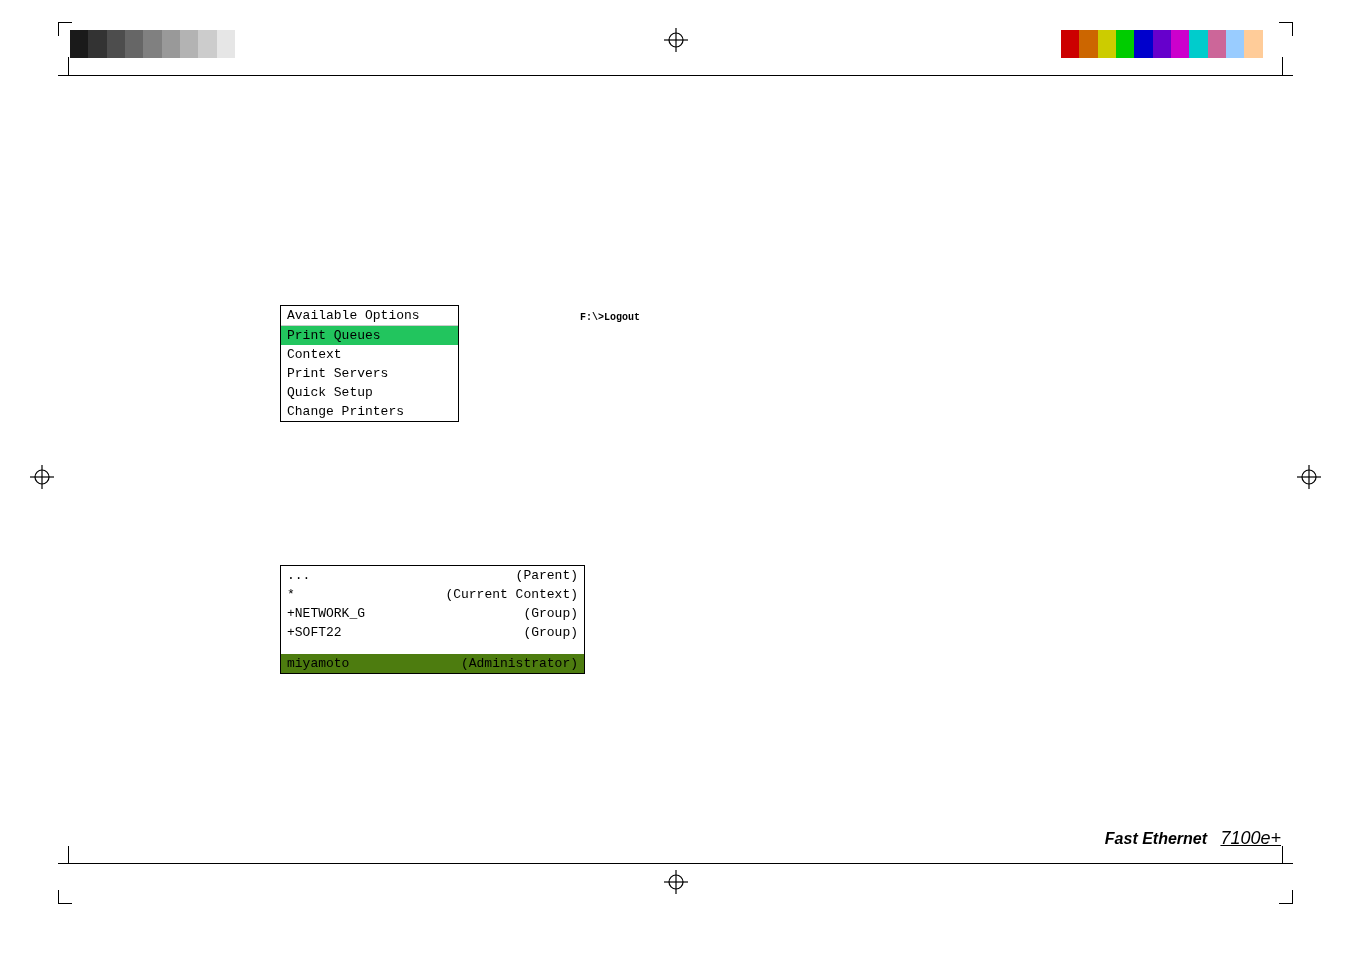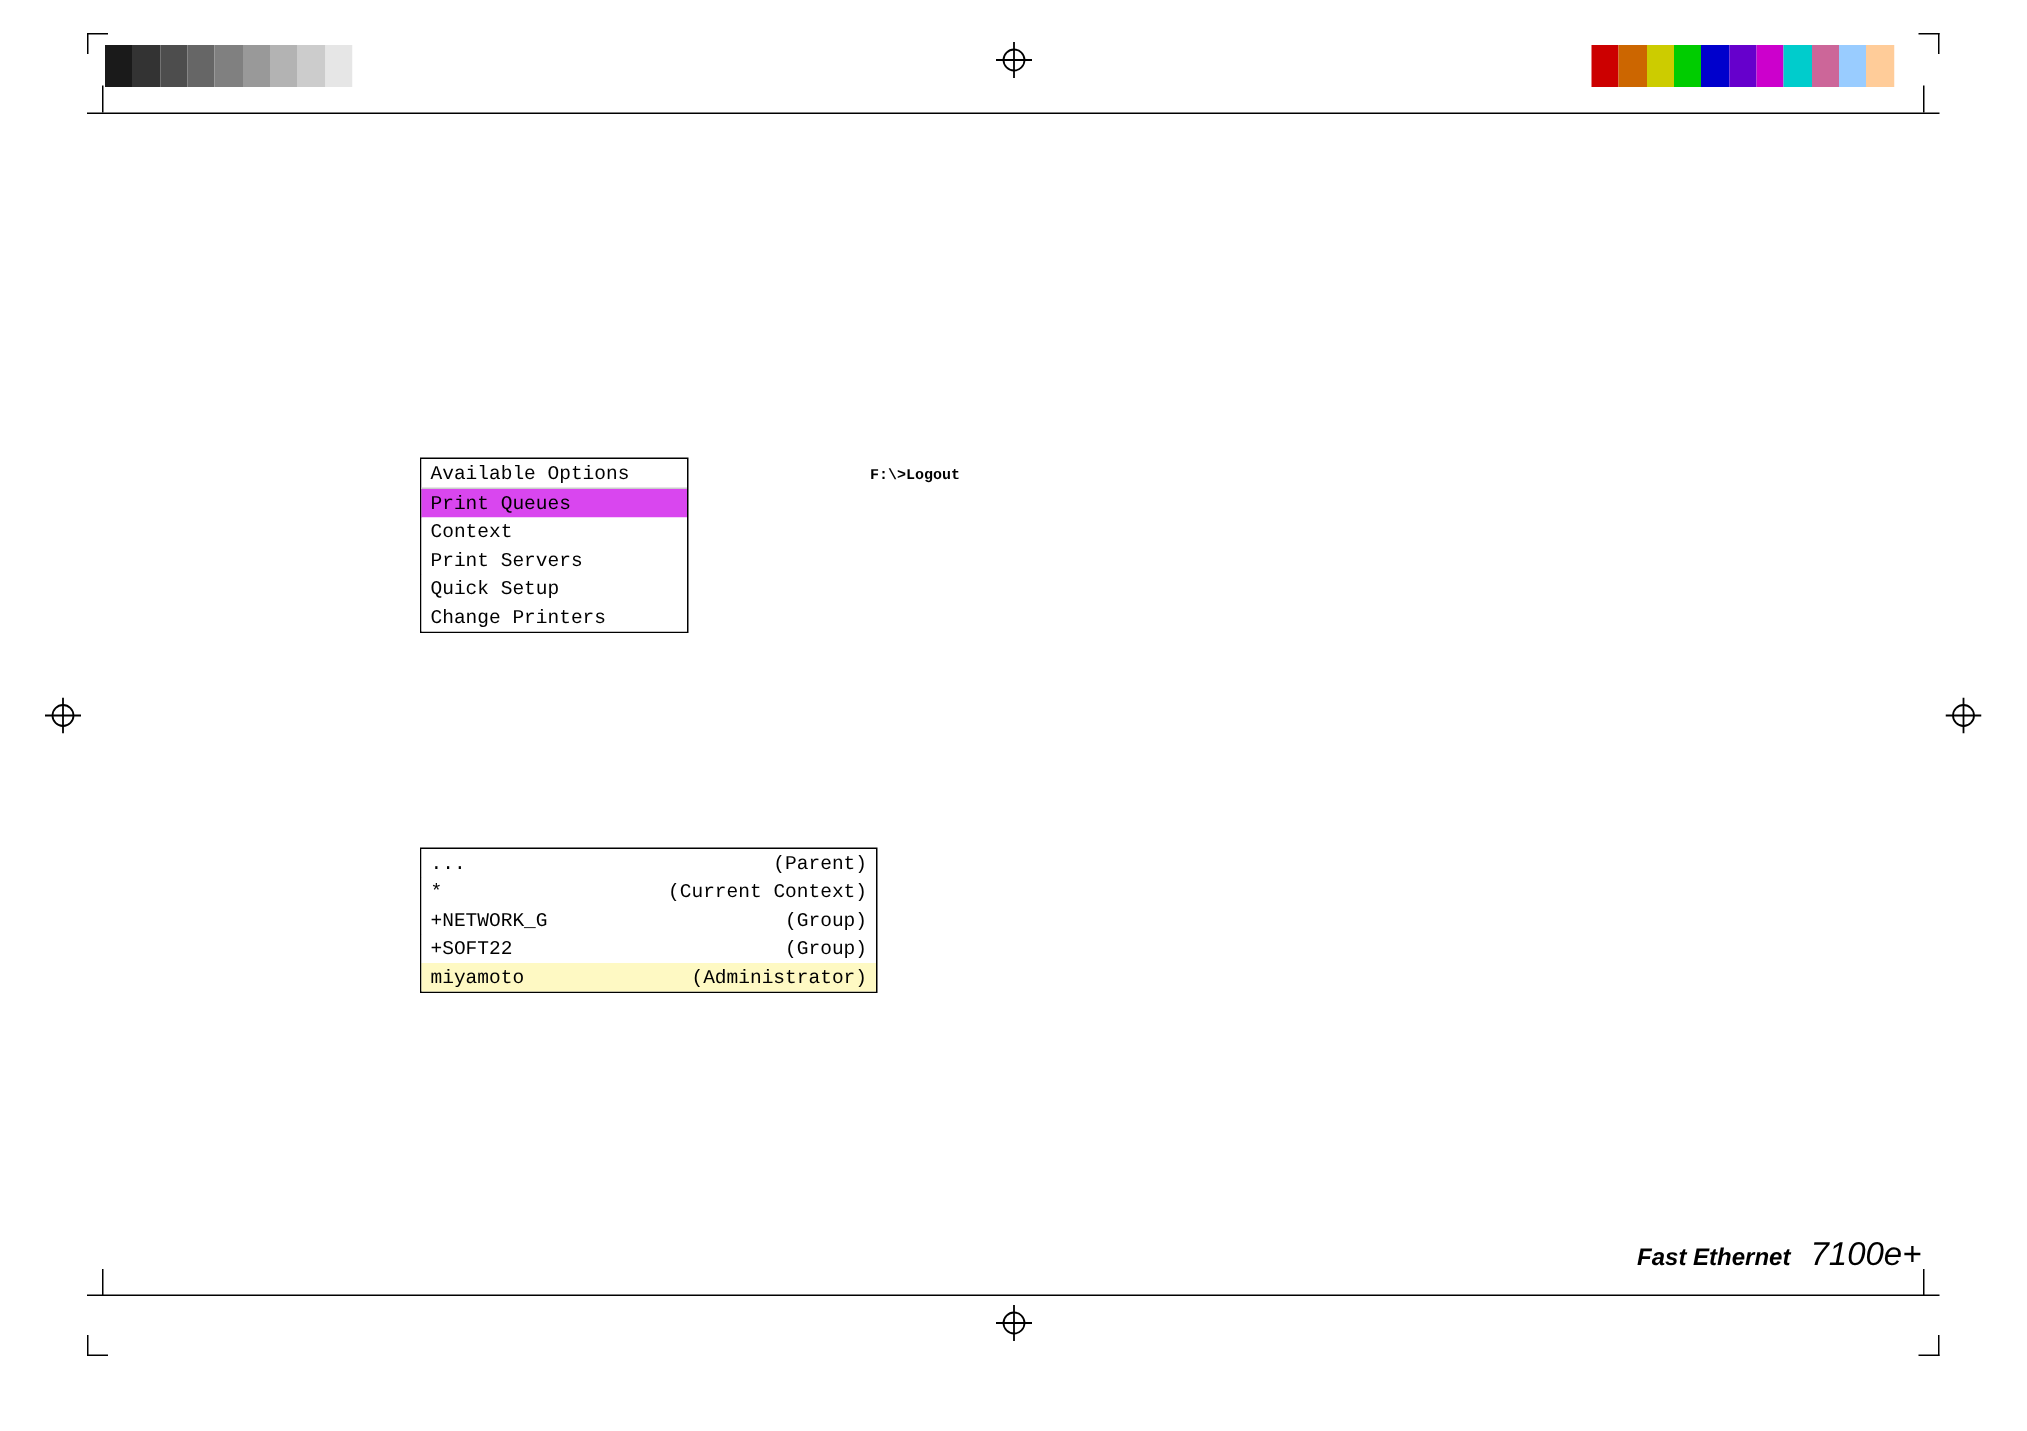--- a/index.html
+++ b/index.html
@@ -161,21 +161,21 @@
       background: #fff;
       border-bottom: 1px solid #ccc;
     }
 
     .menu-item {
       padding: 2px 6px;
       background: #fff;
     }
 
     .menu-item.selected {
-      background: #d946ef;
+      background: #22c55e;
     }
 
     
     .logout-text {
       position: absolute;
       top: 312px;
       left: 580px;
       font-size: 10px;
       font-weight: bold;
       font-family: 'Courier New', Courier, monospace;
@@ -198,21 +198,22 @@
       border-bottom: 1px solid #ccc;
     }
 
     .obj-row {
       display: flex;
       padding: 2px 6px;
       background: #fff;
     }
 
     .obj-row.selected {
-      background: #fef9c3;
+      background: #4d7c0f;
+      margin-top: 12px;
     }
 
     .obj-row .col-left {
       flex: 0 0 120px;
     }
 
     .obj-row .col-right {
       flex: 1;
       text-align: right;
     }
@@ -226,21 +227,22 @@
       font-family: Arial, sans-serif;
     }
 
     .brand-text .label {
       font-weight: bold;
       font-style: italic;
     }
 
     .brand-text .model {
       font-style: italic;
-      font-size: 22px;
+      font-size: 18px;
+      text-decoration: underline;
     }
 
     
     .crosshair {
       width: 24px;
       height: 24px;
     }
   </style>
 </head>
 <body>

